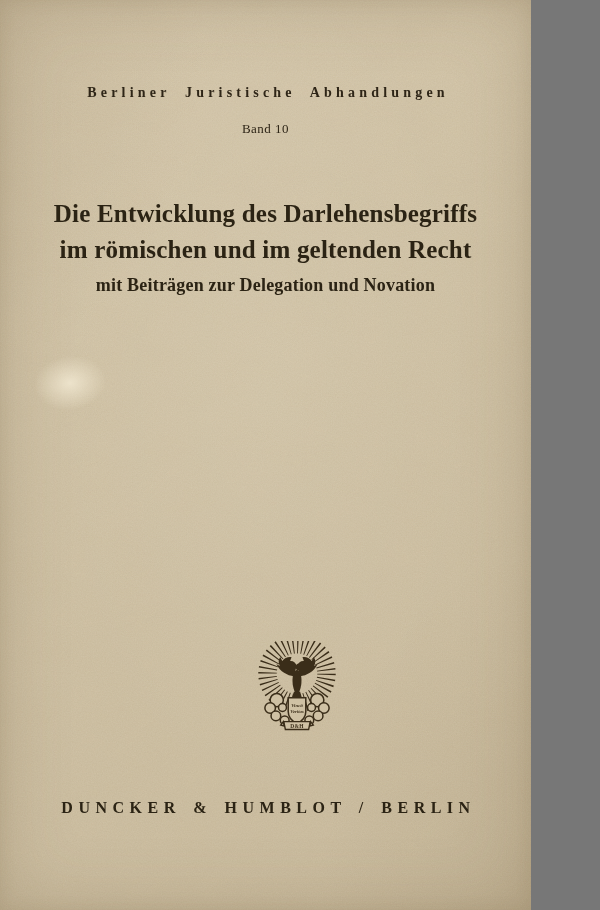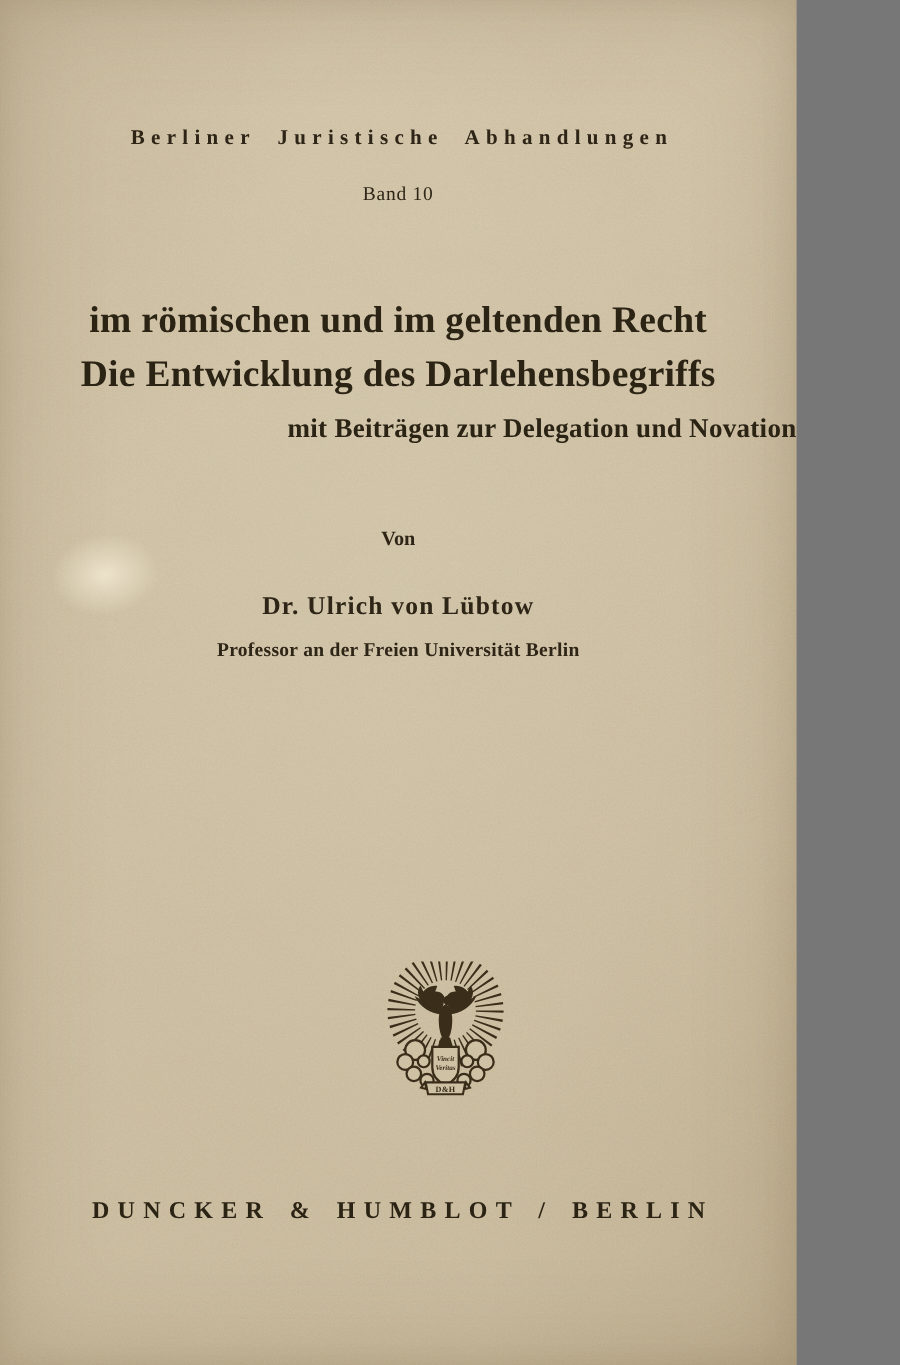--- a/index.html
+++ b/index.html
@@ -25,21 +25,21 @@
   }
   .layer{position:absolute;left:0;right:0;z-index:4;text-align:center;}
 
   .series{top:86px;}
   .series-name{font-size:14px;font-weight:bold;letter-spacing:4.2px;word-spacing:7px;padding-left:5px;line-height:14px;}
   .series-volume{margin-top:22px;font-size:13px;letter-spacing:.5px;line-height:13px;}
 
   .titleblock{top:196px;}
   .title{margin:0;font-size:25px;line-height:36px;font-weight:bold;letter-spacing:.2px;color:#2b2314;}
   .title span{display:block;}
-  .subtitle{margin:5px 0 0;font-size:18px;line-height:24px;font-weight:bold;letter-spacing:.2px;color:#2b2314;text-align:right;}
+  .subtitle{margin:5px 0 0;font-size:18px;line-height:24px;font-weight:bold;letter-spacing:.2px;color:#2b2314;}
 
   .authorblock{top:352px;}
   .author-von{font-size:13.5px;font-weight:bold;line-height:14px;}
   .author-name{margin-top:28px;font-size:17px;font-weight:bold;line-height:20px;letter-spacing:.8px;}
   .author-affiliation{margin-top:12px;font-size:13px;font-weight:bold;line-height:14px;letter-spacing:.2px;}
 
   .emblem{position:absolute;z-index:4;top:641px;left:253px;width:88px;height:97px;}
   .emblem-svg{display:block;width:88px;height:97px;}
   .ink{fill:#3a2d19;}
   .outline{fill:#cfc1a4;stroke:#3a2d19;}
@@ -76,31 +76,26 @@
   <div class="shade"></div>
   <div class="scuff"></div>
 
   <header class="layer series">
     <div class="series-name">Berliner Juristische Abhandlungen</div>
     <div class="series-volume">Band 10</div>
   </header>
 
   <main class="layer titleblock">
     <h1 class="title">
+      <span>Die Entwicklung des Darlehensbegriffs</span>
       <span>im römischen und im geltenden Recht</span>
-      <span>Die Entwicklung des Darlehensbegriffs</span>
     </h1>
     <h2 class="subtitle">mit Beiträgen zur Delegation und Novation</h2>
   </main>
 
-  <section class="layer authorblock">
-    <div class="author-von">Von</div>
-    <div class="author-name">Dr. Ulrich von Lübtow</div>
-    <div class="author-affiliation">Professor an der Freien Universität Berlin</div>
-  </section>
 
   <figure class="emblem" style="margin:0">
     <svg class="emblem-svg" viewBox="0 0 100 110" aria-hidden="true">
       <g>
         <circle cx="50" cy="37" r="33.5" fill="none" stroke="#3a2d19" stroke-width="21" stroke-dasharray="1.4 3.86"></circle>
       </g>
       <g class="ink">
         <circle cx="52.5" cy="29.5" r="4"></circle>
         <path d="M56 27.8 L61.5 30 L56 31.8 Z"></path>
         <path d="M50 32.5 C45.5 34.5 44.2 41 45.2 49.5 C46 55.5 48 59.5 50 60.8 C52 59.5 54 55.5 54.8 49.5 C55.8 41 54.5 34.5 50 32.5 Z"></path>

